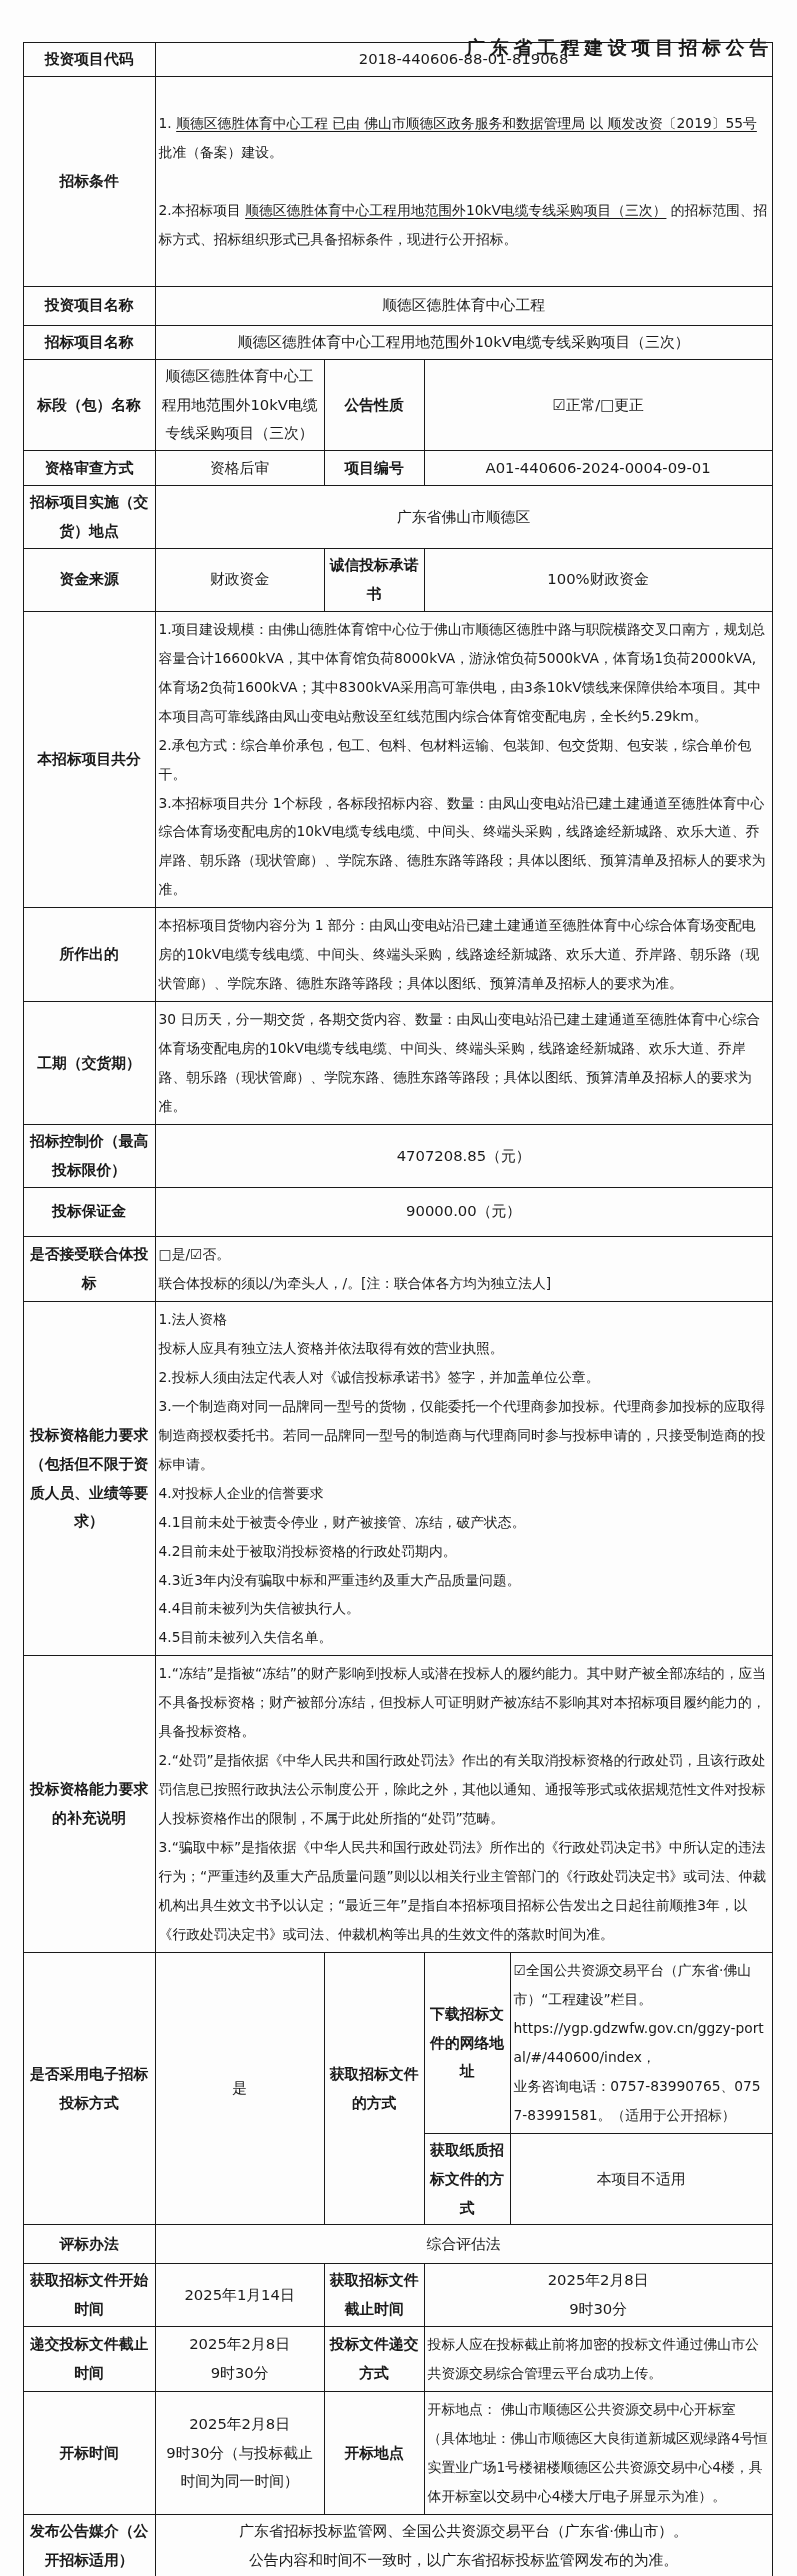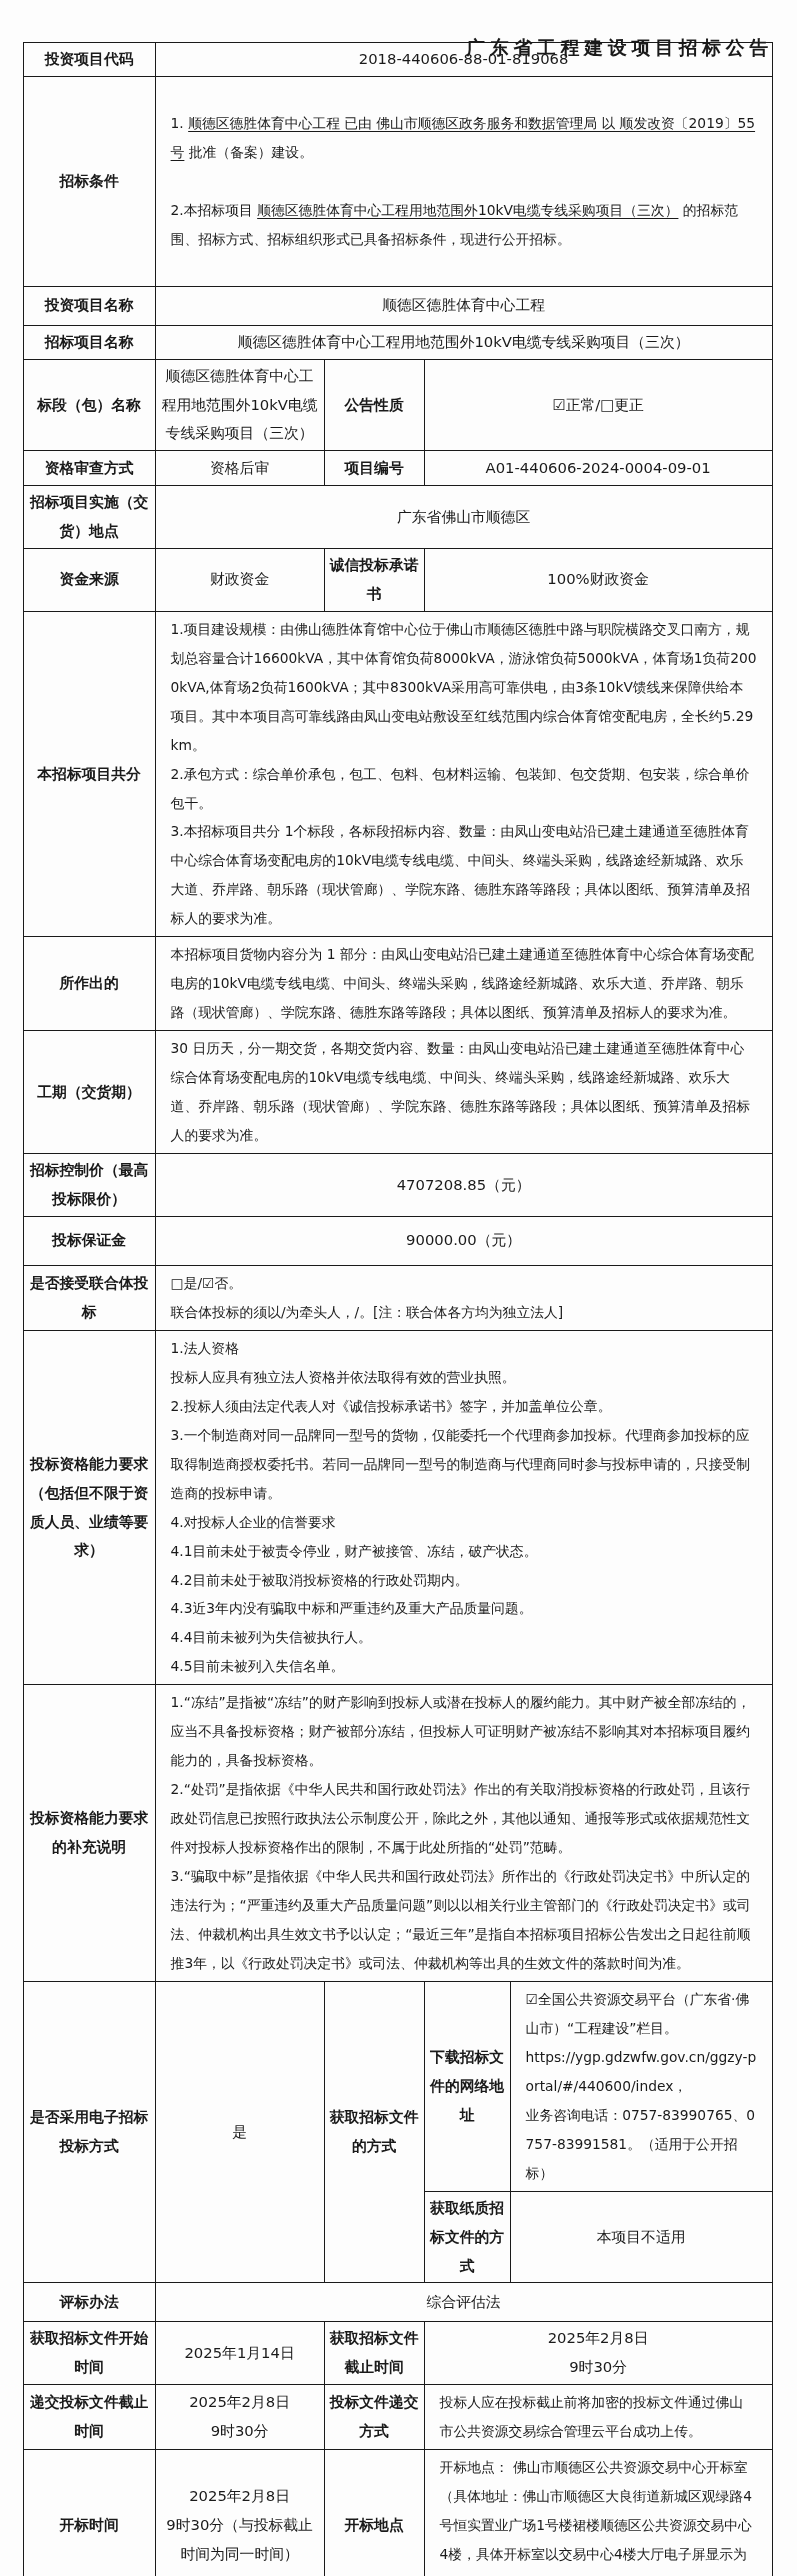--- a/index.html
+++ b/index.html
@@ -18,21 +18,21 @@
     border-collapse:collapse;table-layout:fixed;
   }
   td{
     border:1px solid #1a1a1a;
     font-size:14.8px;line-height:1.95;
     vertical-align:middle;padding:2px 5.9px;
     word-break:break-all;overflow-wrap:anywhere;
   }
   td.lbl{text-align:center;padding:2px 3.9px;font-weight:bold;}
   td.ctr{text-align:center;white-space:pre-line;}
-  td.txt{text-align:left;padding:3px 15px;white-space:pre-line;font-size:13.8px;line-height:2.1;}
+  td.txt{text-align:left;padding:3px 3px;white-space:pre-line;font-size:13.8px;line-height:2.1;}
   td.txt p{margin:0;}
   .u{text-decoration:underline;text-underline-offset:3px;}
 </style>
 </head>
 <body>
 
 <div class="title">广东省工程建设项目招标公告</div>
 
 <table class="doc">
   <colgroup>

